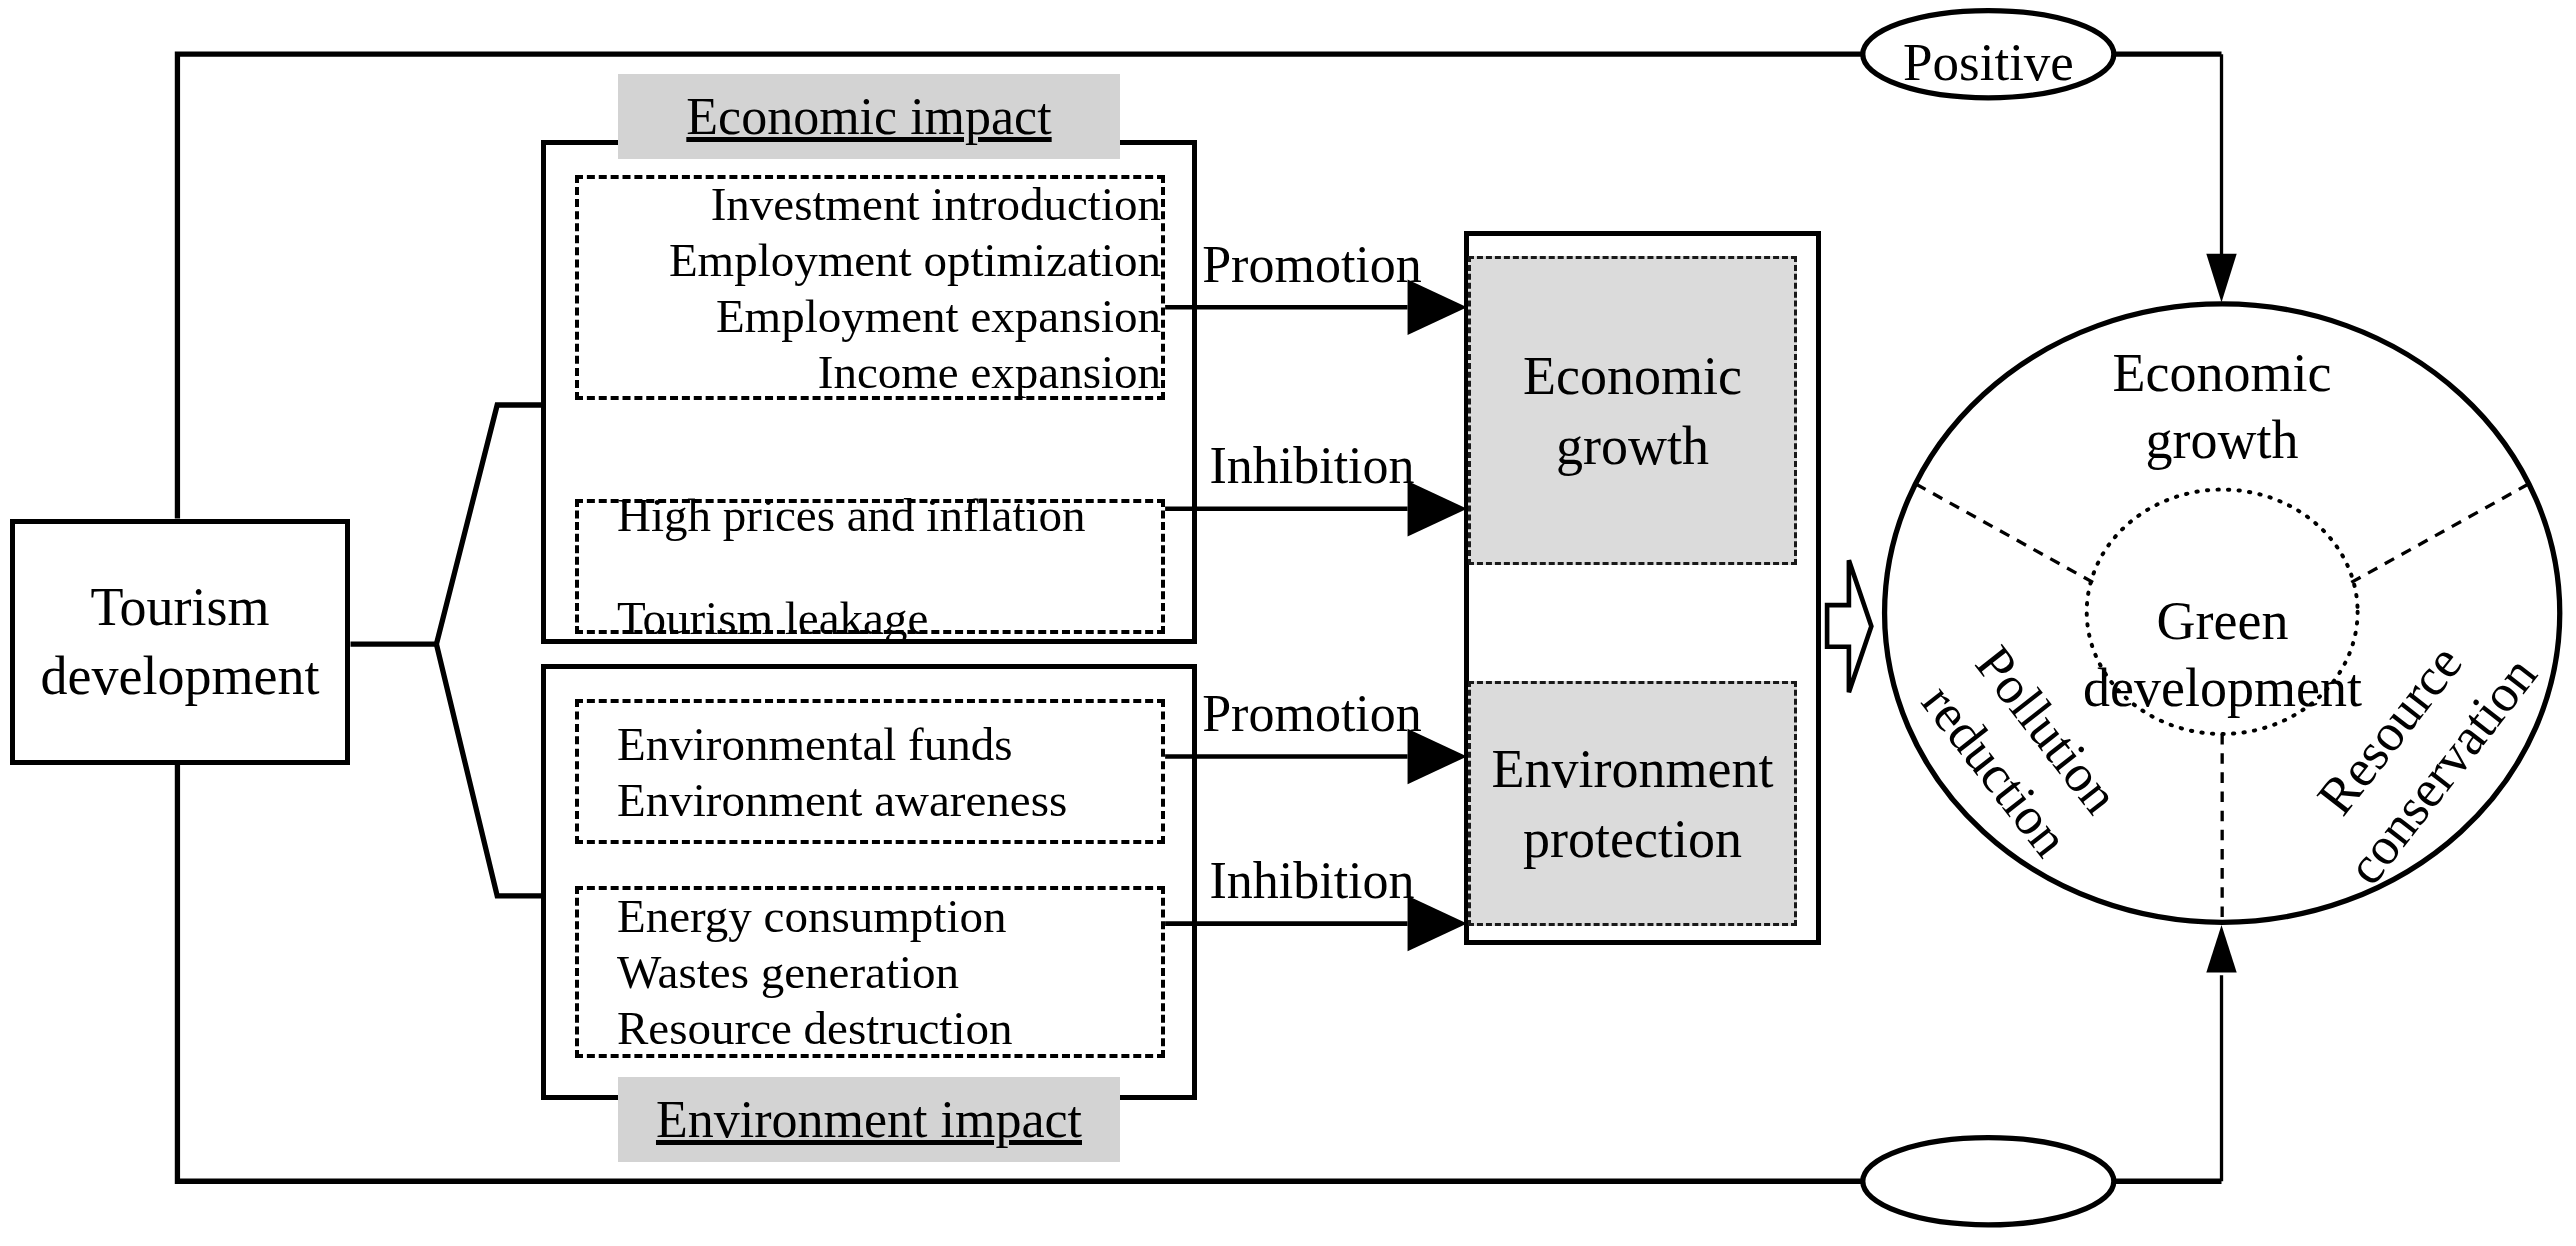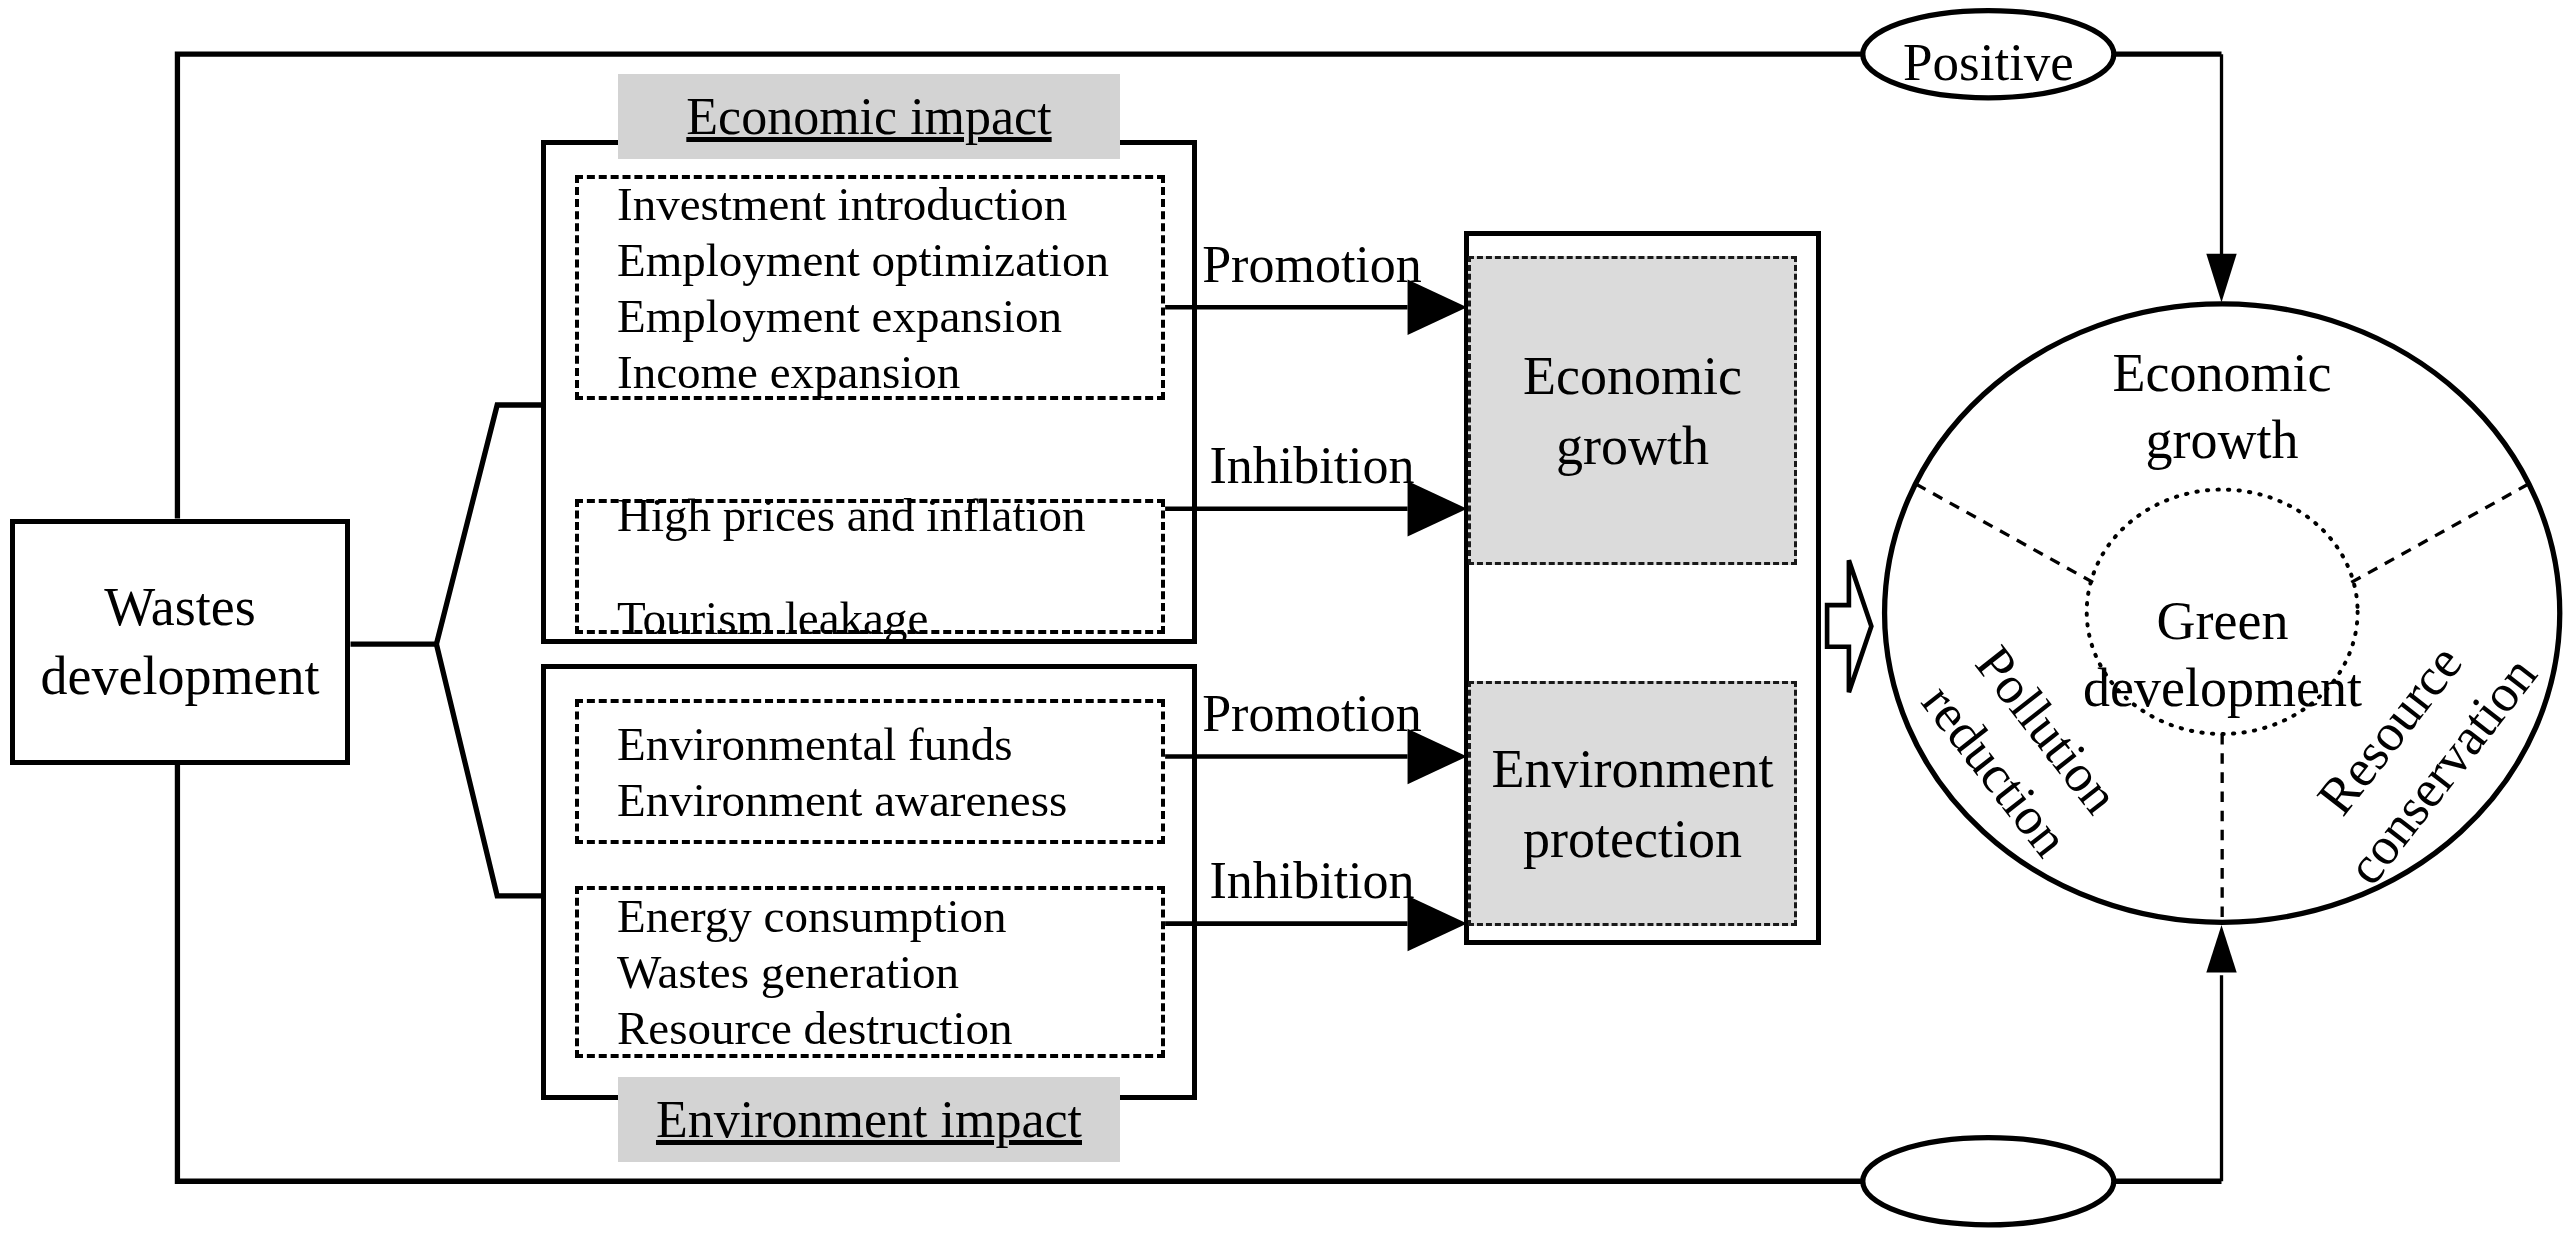--- a/index.html
+++ b/index.html
@@ -65,27 +65,27 @@
     <ellipse cx="3363" cy="926" rx="205" ry="185" fill="none" stroke="#000" stroke-width="6" stroke-dasharray="2 14" stroke-linecap="round"></ellipse>
     <line x1="2900" y1="733" x2="3172" y2="884" stroke="#000" stroke-width="5" stroke-dasharray="16 13"></line>
     <line x1="3826" y1="733" x2="3554" y2="884" stroke="#000" stroke-width="5" stroke-dasharray="16 13"></line>
     <line x1="3363" y1="1111" x2="3363" y2="1394" stroke="#000" stroke-width="5" stroke-dasharray="16 13"></line>
 
     <ellipse cx="3009" cy="82" rx="190" ry="66" fill="#ffffff" stroke="#000" stroke-width="8"></ellipse>
     <ellipse cx="3009" cy="1788" rx="190" ry="66" fill="#ffffff" stroke="#000" stroke-width="8"></ellipse>
   </svg>
 
   <div class="abs solidbox ctext big" style="left:10px;top:519px;width:340px;height:246px;">
-    <div>Wastes</div>
+    <div>Tourism</div>
     <div>development</div>
   </div>
 
   <div class="abs solidbox" style="left:541px;top:140px;width:656px;height:504px;"></div>
   <div class="abs glabel" style="left:618px;top:74px;width:502px;height:85px;">Economic impact</div>
-  <div class="abs dotbox" style="left:575px;top:175px;width:590px;height:225px;">
+  <div class="abs dotbox" style="left:575px;top:175px;width:590px;height:225px;text-align:right;">
     <div class="item">Investment introduction</div>
     <div class="item">Employment optimization</div>
     <div class="item">Employment expansion</div>
     <div class="item">Income expansion</div>
   </div>
   <div class="abs dotbox" style="left:575px;top:499px;width:590px;height:135px;gap:47px;">
     <div class="item">High prices and inflation</div>
     <div class="item">Tourism leakage</div>
   </div>
 

